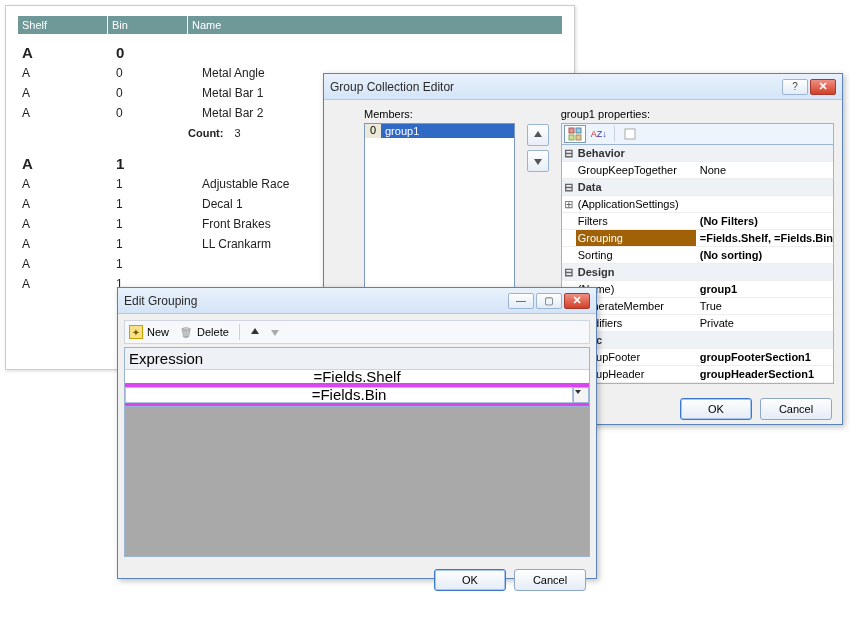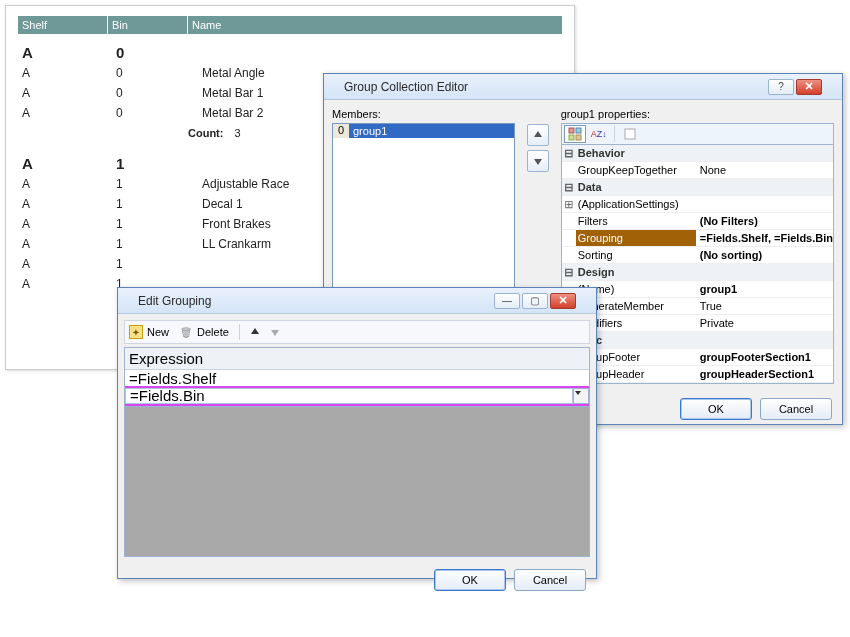--- a/index.html
+++ b/index.html
@@ -31,34 +31,34 @@
   .gce {
     position: absolute; left: 323px; top: 73px; width: 520px; height: 352px;
     border: 1px solid #5a84b8;
     box-shadow: 2px 2px 6px rgba(0,0,0,.25);
     background: #f0f0f0;
   }
   .gce-titlebar {
     height: 26px;
     background: linear-gradient(#e9f1fb, #d4e4f7);
     border-bottom: 1px solid #b7c8de;
-    display: flex; align-items: center; padding: 0 20px;
+    display: flex; align-items: center; padding: 0 6px;
     font-size: 12px; color: #2a2a2a;
   }
   .gce-titlebar .title { flex: 1; }
   .tb-btn {
     width: 26px; height: 16px; margin-left: 2px;
     border: 1px solid #9bb4d1; border-radius: 2px;
     background: linear-gradient(#fefefe,#e3ecf7);
     display: flex; align-items: center; justify-content: center;
     font-size: 10px; color: #444;
   }
   .tb-close { background: linear-gradient(#ef8f82,#d1402a); color:#fff; border-color:#a53a2a; font-weight:bold; font-size:11px; }
 
-  .gce-body { display: flex; padding: 8px; height: 292px; gap: 12px; }
+  .gce-body { display: flex; padding: 8px; height: 292px; gap: 12px; margin-left: 32px; }
   .members-col { width: 200px; display: flex; flex-direction: column; }
   .col-label { font-size: 11px; margin-bottom: 3px; }
   .members-list {
     flex: 1; border: 1px solid #7a99bd; background: #fff;
     font-size: 11px;
   }
   .members-item { display: flex; }
   .members-item .idx { width: 16px; text-align: center; background:#ece9d8; color:#000; }
   .members-item .lbl { flex:1; padding:1px 4px; background:#316ac5; color:#fff; }
 
@@ -98,21 +98,21 @@
     background: #f0f0f0;
   }
   .eg-body { padding: 6px; }
   .eg-toolbar { height:24px; display:flex; align-items:center; gap:10px; padding:0 4px; font-size:11px; border:1px solid #cfd6df; background:#f6f8fb; }
   .eg-tool { display:flex; align-items:center; gap:4px; }
   .eg-icon { width:14px; height:14px; display:flex; align-items:center; justify-content:center; font-size:10px; }
   .icon-new { background:#f6e08a; border:1px solid #c9a100; color:#7a5c00; }
   .icon-del { color:#888; }
   .eg-grid { border:1px solid #9bb4d1; background:#fff; font-size:15px; margin-top:3px; }
   .eg-head { background:#eef1f5; padding:2px 4px; border-bottom:1px solid #c9d3e0; }
-  .eg-row { display:flex; align-items:center; height:18px; border-bottom:2px solid #d946ef; }
+  .eg-row { display:flex; align-items:center; height:18px; border-bottom:5px solid #d946ef;text-align:center; }
   .eg-row .txt { flex:1; padding:0 4px; }
   .eg-row.sel { background:#f4f4f4; }
   .eg-row.sel .txt { background:#fff; border:1px solid #b0c4de; height:16px; line-height:14px; }
   .eg-row .dd { width:16px; text-align:center; border:1px solid #9bb4d1; background:#f4f4f4; height:16px; line-height:13px; }
   .eg-filler { height:150px; background:#a9a9a9; border:1px solid #9bb4d1; border-top:none; }
   .eg-footer { height:34px; display:flex; justify-content:flex-end; align-items:center; gap:8px; padding:0 10px; }
 
   svg { display:block; }
 </style>
 </head>

